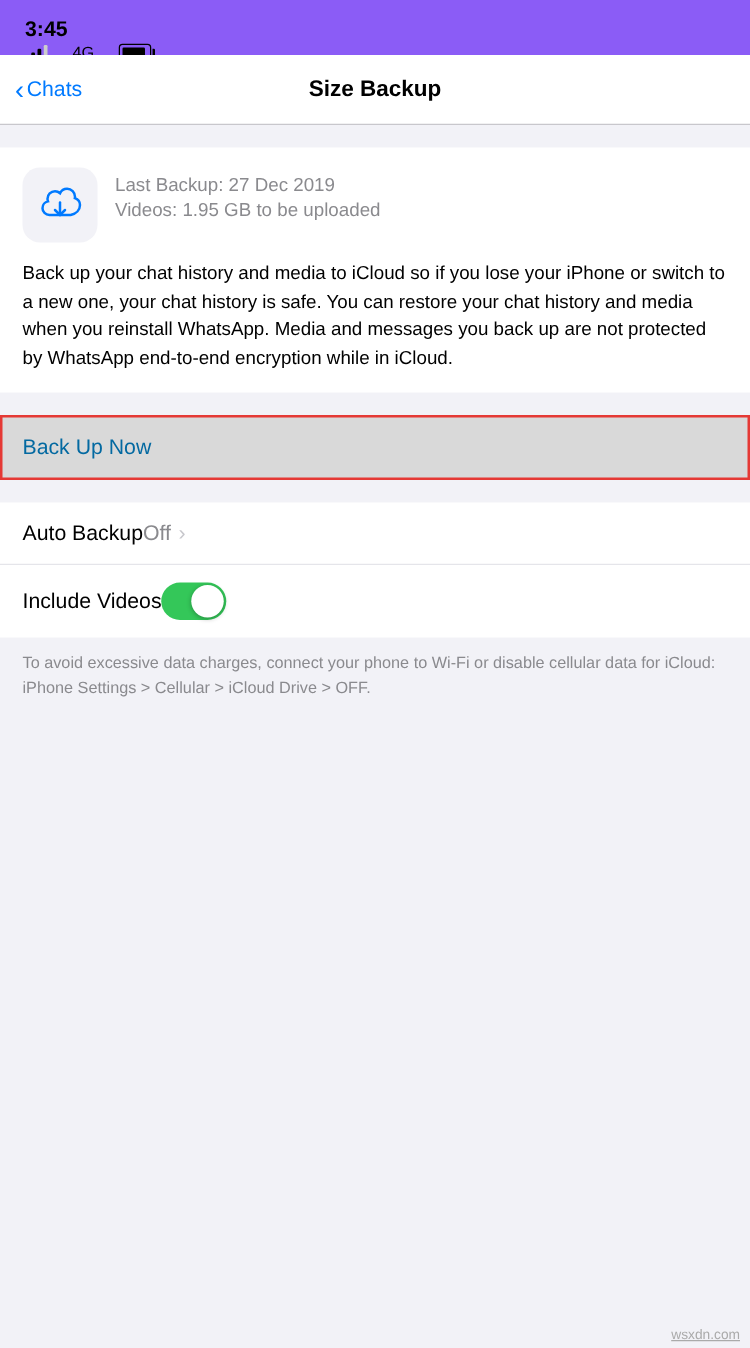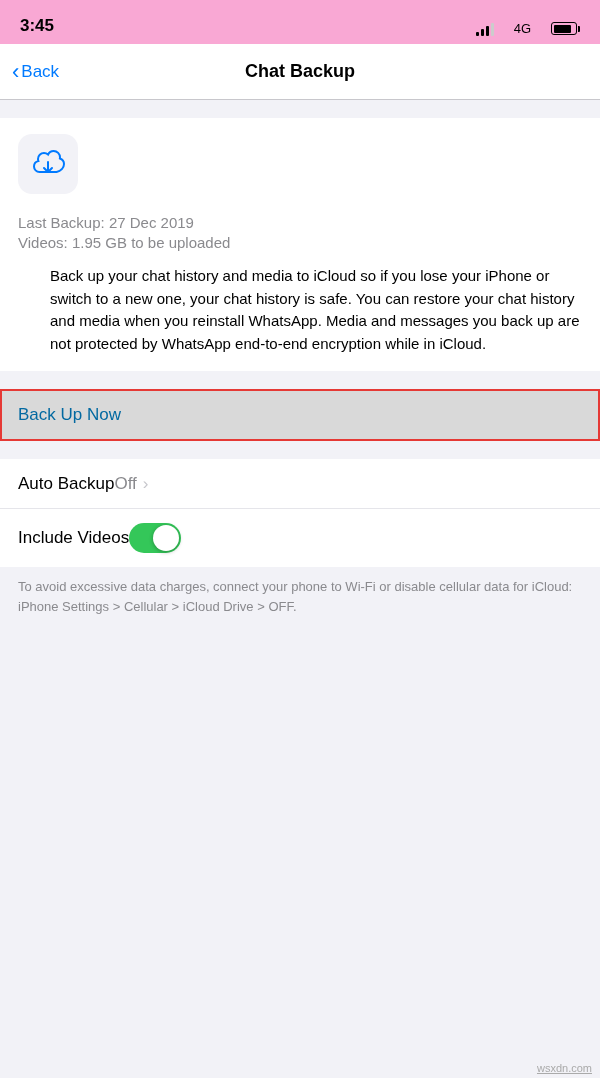--- a/index.html
+++ b/index.html
@@ -7,26 +7,27 @@
     body {
       font-family: -apple-system, 'Helvetica Neue', Arial, sans-serif;
       background: #f2f2f7;
       width: 600px;
       min-height: 1078px;
       overflow-x: hidden;
     }
 
     
     .status-bar {
-      background: #f9a8d4;
+      background: #8b5cf6;
       display: flex;
       justify-content: space-between;
-      align-items: flex-end;
+      align-items: flex-start;
       padding: 14px 20px 8px 20px;
       height: 44px;
+      flex-direction: column;
     }
     .status-time {
       font-size: 17px;
       font-weight: 600;
       color: #000;
     }
     .status-icons {
       display: flex;
       align-items: center;
       gap: 20px;
@@ -116,21 +117,20 @@
     
     .info-section {
       background: #fff;
       padding: 16px 18px;
     }
     .info-card {
       display: flex;
       align-items: flex-start;
       gap: 14px;
       margin-bottom: 14px;
-      flex-direction: column;
     }
     .cloud-icon-wrap {
       width: 60px;
       height: 60px;
       background: #f2f2f7;
       border-radius: 14px;
       display: flex;
       align-items: center;
       justify-content: center;
       flex-shrink: 0;
@@ -146,21 +146,20 @@
       padding-top: 6px;
     }
     .backup-info-line {
       font-size: 15px;
       color: #8a8a8e;
     }
     .info-description {
       font-size: 15px;
       color: #000;
       line-height: 1.5;
-      margin-left: 32px;
     }
 
     
     .backup-now-section {
       background: #fff;
       margin-top: 18px;
     }
     .backup-now-btn {
       display: block;
       width: 100%;
@@ -264,23 +263,23 @@
         <div class="battery-fill"></div>
       </div>
       <div class="battery-tip"></div>
     </div>
   </div>
 </div>
 
 <div class="nav-bar">
   <div class="nav-back">
     <span class="nav-back-chevron">‹</span>
-    <span>Back</span>
-  </div>
-  <span class="nav-title">Chat Backup</span>
+    <span>Chats</span>
+  </div>
+  <span class="nav-title">Size Backup</span>
 </div>
 
 <div class="section-gap"></div>
 
 <div class="info-section">
   <div class="info-card">
     <div class="cloud-icon-wrap">
       <svg class="cloud-svg" viewBox="0 0 40 40" fill="none" xmlns="http://www.w3.org/2000/svg">
         <path d="M28.5 28H11.5C8.46 28 6 25.54 6 22.5C6 19.84 7.86 17.62 10.38 17.11C10.14 16.44 10 15.73 10 15C10 11.69 12.69 9 16 9C17.56 9 18.98 9.6 20.06 10.57C21.04 8.46 23.18 7 25.67 7C29.16 7 32 9.84 32 13.33C32 13.72 31.96 14.1 31.89 14.47C34.21 15.3 36 17.48 36 20C36 23.86 32.86 27 28.5 28V28Z" stroke="#007aff" stroke-width="2" fill="none"></path>
         <path d="M16 24 L20 28 L24 24" stroke="#007aff" stroke-width="2" stroke-linecap="round" stroke-linejoin="round" fill="none"></path>

